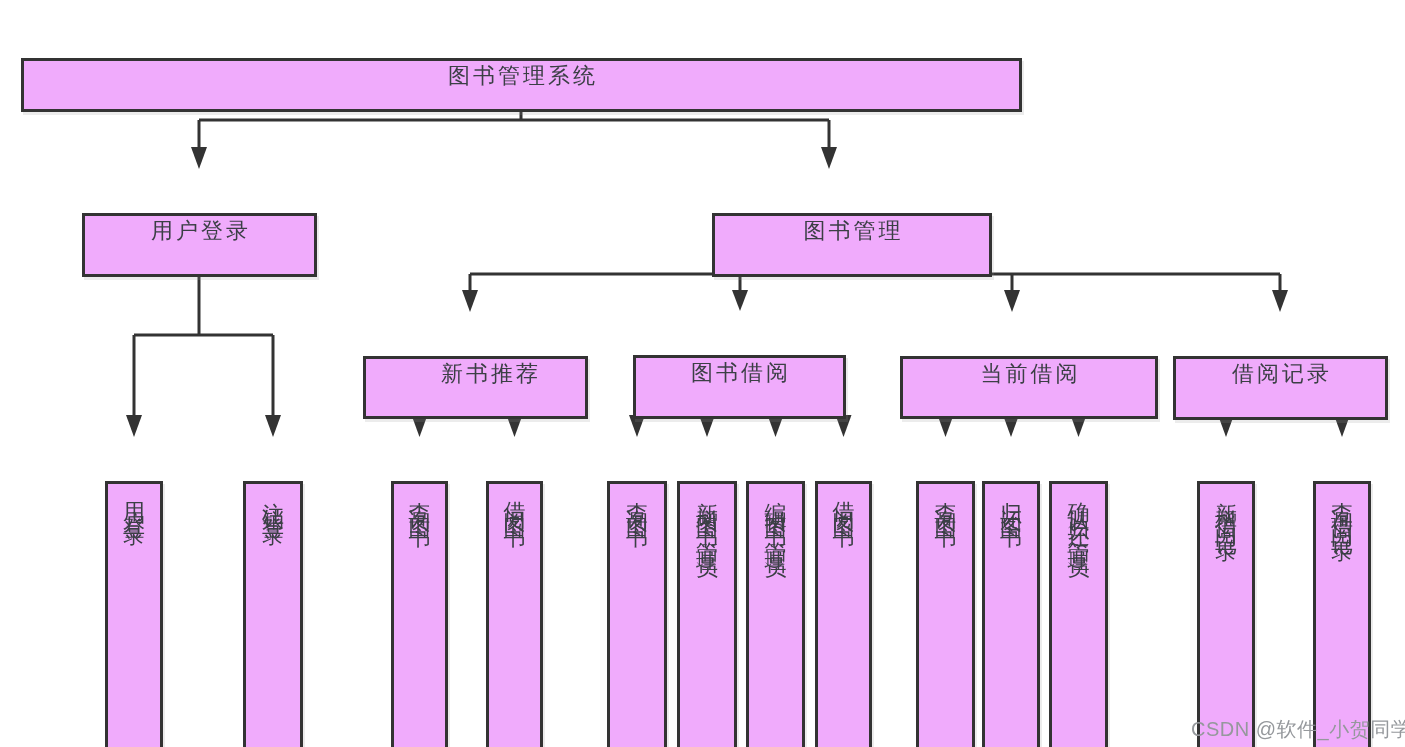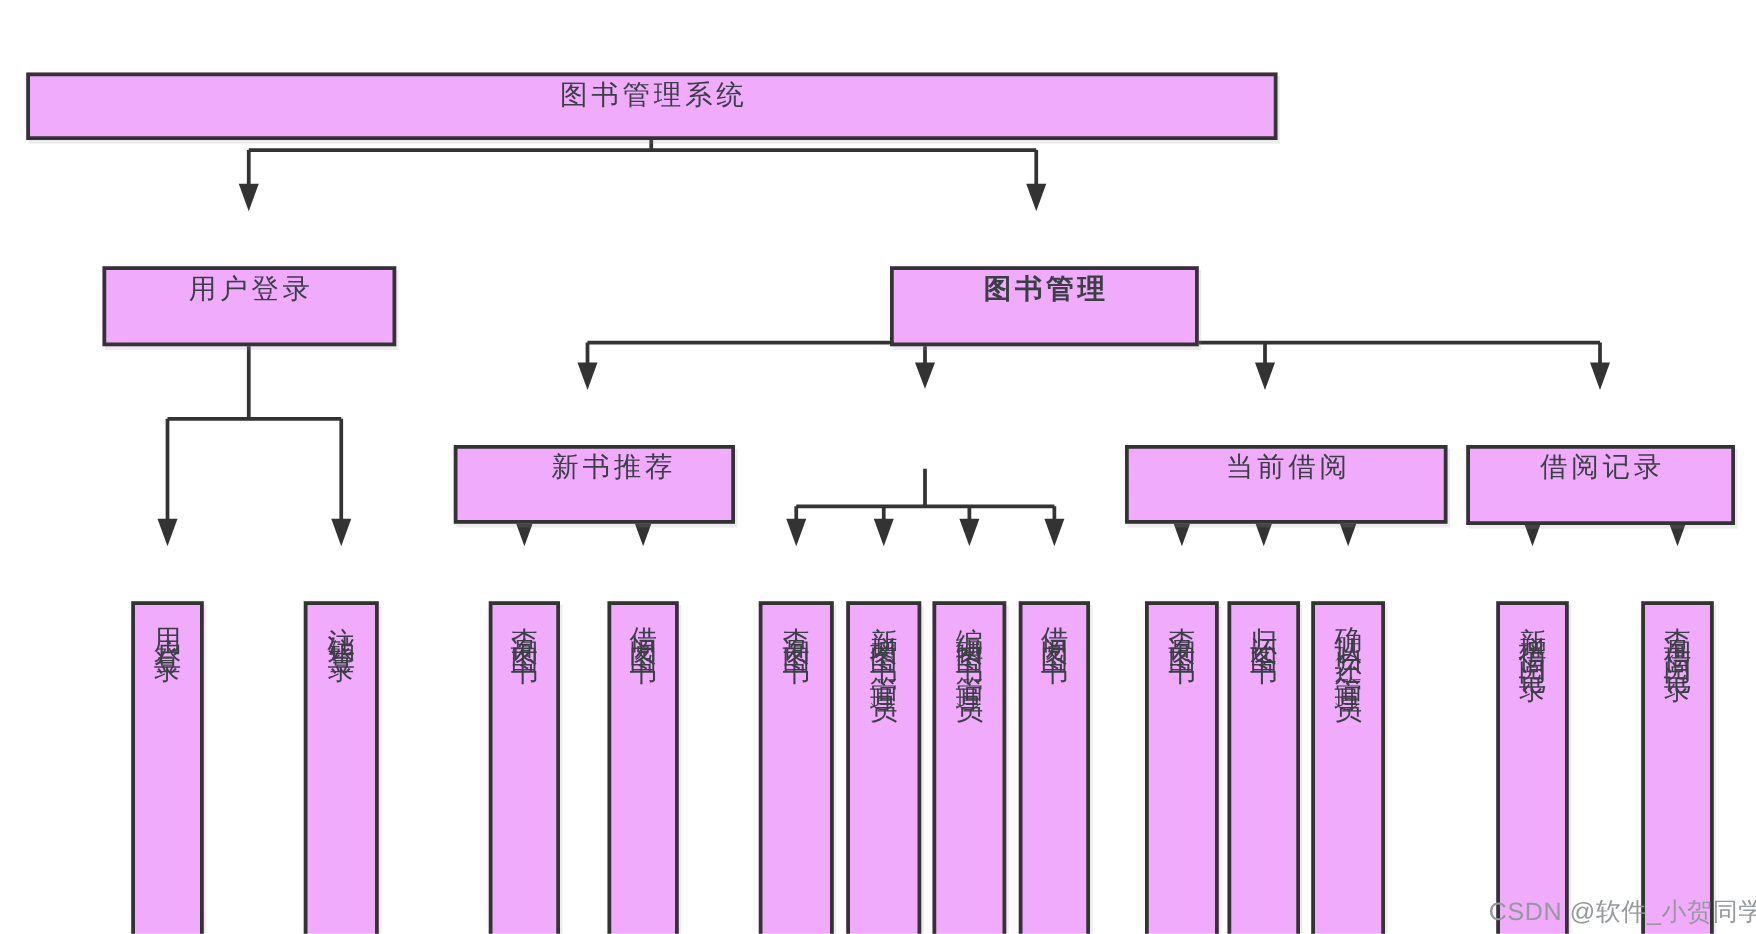--- a/index.html
+++ b/index.html
@@ -58,21 +58,21 @@
     font-size:20px;
     letter-spacing:0.5px;
     color:var(--watermark);
     white-space:nowrap;
     z-index:5;
     margin-left:11px;
   }
   
   .n-root{left:21px;top:14px;width:1001px;height:54px;}
   .n-l2a{left:82px;top:169px;width:235px;height:64px;}
-  .n-l2b{left:712px;top:169px;width:247px;height:64px;font-weight:bold;}
+  .n-l2b{left:712px;top:169px;width:280px;height:64px;}
   .n-l3a{left:363px;top:312px;width:225px;height:63px;padding-left:28px;}
   .n-l3b{left:633px;top:311px;width:213px;height:64px;}
   .n-l3c{left:900px;top:312px;width:258px;height:63px;}
   .n-l3d{left:1173px;top:312px;width:215px;height:64px;}
   .leaf{top:437px;height:300px;}
   .f1{left:105px;width:58px;}
   .f2{left:243px;width:60px;}
   .f3{left:391px;width:57px;}
   .f4{left:486px;width:57px;}
   .f5{left:607px;width:60px;}
@@ -164,20 +164,23 @@
   <div class="node n-l2a">
     <span class="lbl">用户登录</span>
   </div>
   <div class="node n-l2b">
     <span class="lbl">图书管理</span>
   </div>
 
   <div class="node n-l3a">
     <span class="lbl">新书推荐</span>
   </div>
+  <div class="node n-l3b">
+    <span class="lbl">图书借阅</span>
+  </div>
   <div class="node n-l3c">
     <span class="lbl">当前借阅</span>
   </div>
   <div class="node n-l3d">
     <span class="lbl">借阅记录</span>
   </div>
 
   <div class="node leaf f1">
     <span class="lbl">用户登录</span>
   </div>

